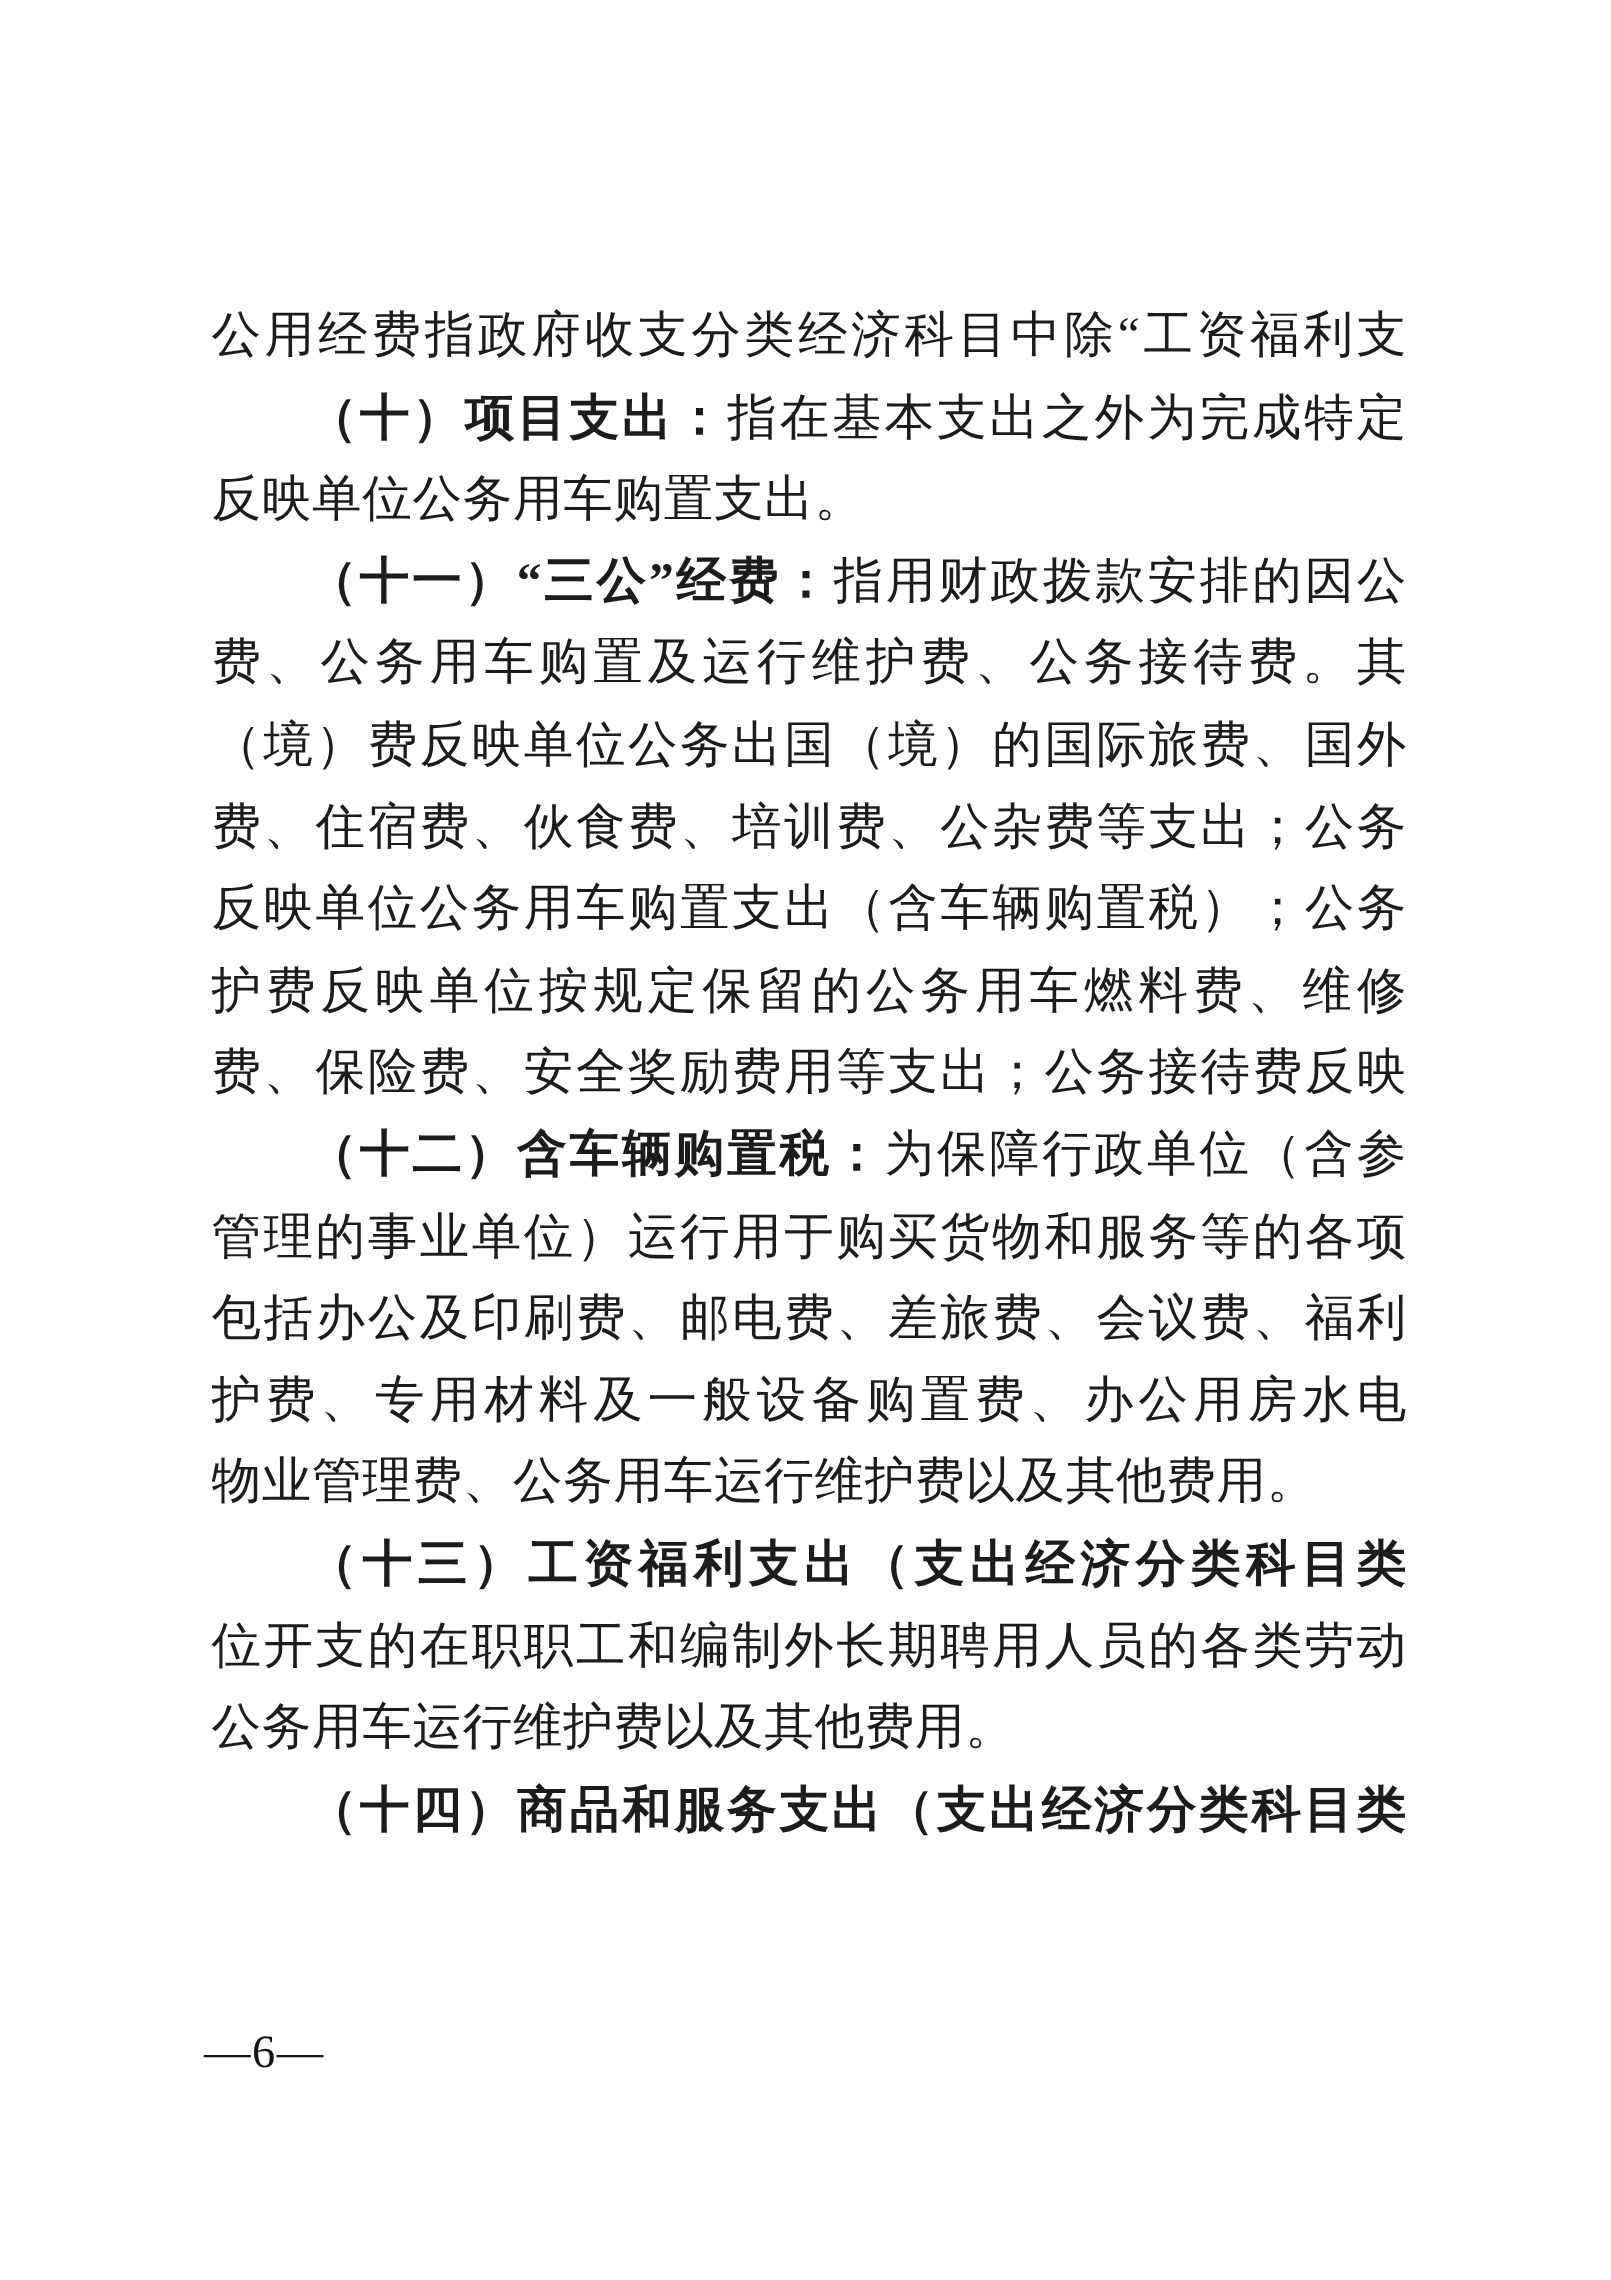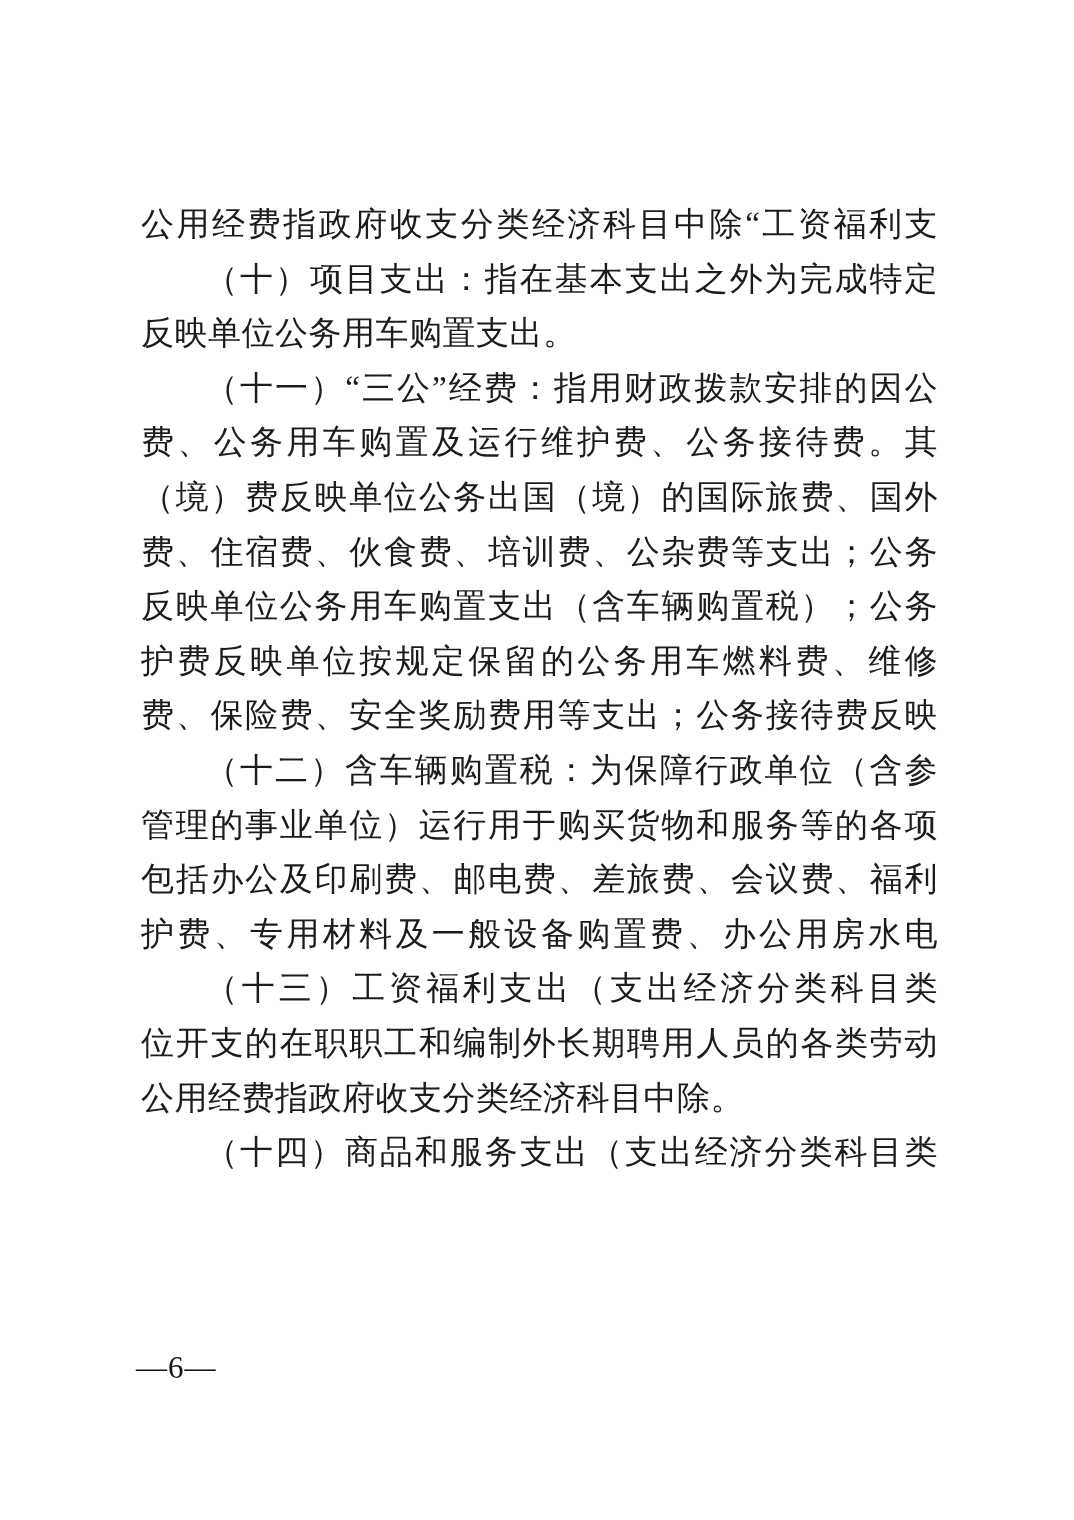--- a/index.html
+++ b/index.html
@@ -37,21 +37,21 @@
     text-align-last: justify;
     letter-spacing: 0.5px;
   }
   .ln.end {
     text-align-last: left;
   }
   .ln.ind {
     text-indent: 64px;
   }
   .b {
-    font-weight: normal;
+    font-weight: bold;
   }
   .footer {
     position: absolute;
     left: 136px;
     top: 1349px;
     font-size: 31px;
     line-height: 38px;
     color: #141414;
     letter-spacing: 1px;
   }
@@ -68,19 +68,20 @@
     <div class="ln"><span>费、公务用车购置及运行维护费、公务接待费。其中，因公出国</span></div>
     <div class="ln"><span>（境）费反映单位公务出国（境）的国际旅费、国外城市间交通</span></div>
     <div class="ln"><span>费、住宿费、伙食费、培训费、公杂费等支出；公务用车购置费</span></div>
     <div class="ln"><span>反映单位公务用车购置支出（含车辆购置税）；公务用车运行维</span></div>
     <div class="ln"><span>护费反映单位按规定保留的公务用车燃料费、维修费、过路过桥</span></div>
     <div class="ln"><span>费、保险费、安全奖励费用等支出；公务接待费反映单位按规定</span></div>
     <div class="ln ind"><span class="b">（十二）含车辆购置税：</span><span>为保障行政单位（含参照公务员法</span></div>
     <div class="ln"><span>管理的事业单位）运行用于购买货物和服务等的各项公用经费，</span></div>
     <div class="ln"><span>包括办公及印刷费、邮电费、差旅费、会议费、福利费、日常维</span></div>
     <div class="ln"><span>护费、专用材料及一般设备购置费、办公用房水电费、办公用房</span></div>
+    <div class="ln end"><span>物业管理费、公务用车运行维护费以及其他费用。</span></div>
     <div class="ln ind"><span class="b">（十三）工资福利支出（支出经济分类科目类级）：</span></div>
     <div class="ln"><span>位开支的在职职工和编制外长期聘用人员的各类劳动报酬,以及</span></div>
-    <div class="ln end"><span>公用经费指政府收支分类经济科目中除。</span></div>
+    <div class="ln end"><span>公务用车运行维护费以及其他费用。</span></div>
     <div class="ln ind"><span class="b">（十四）商品和服务支出（支出经济分类科目类级）：</span></div>
   </div>
   <div class="footer">—6—</div>
 </div>
 
 </body></html>

